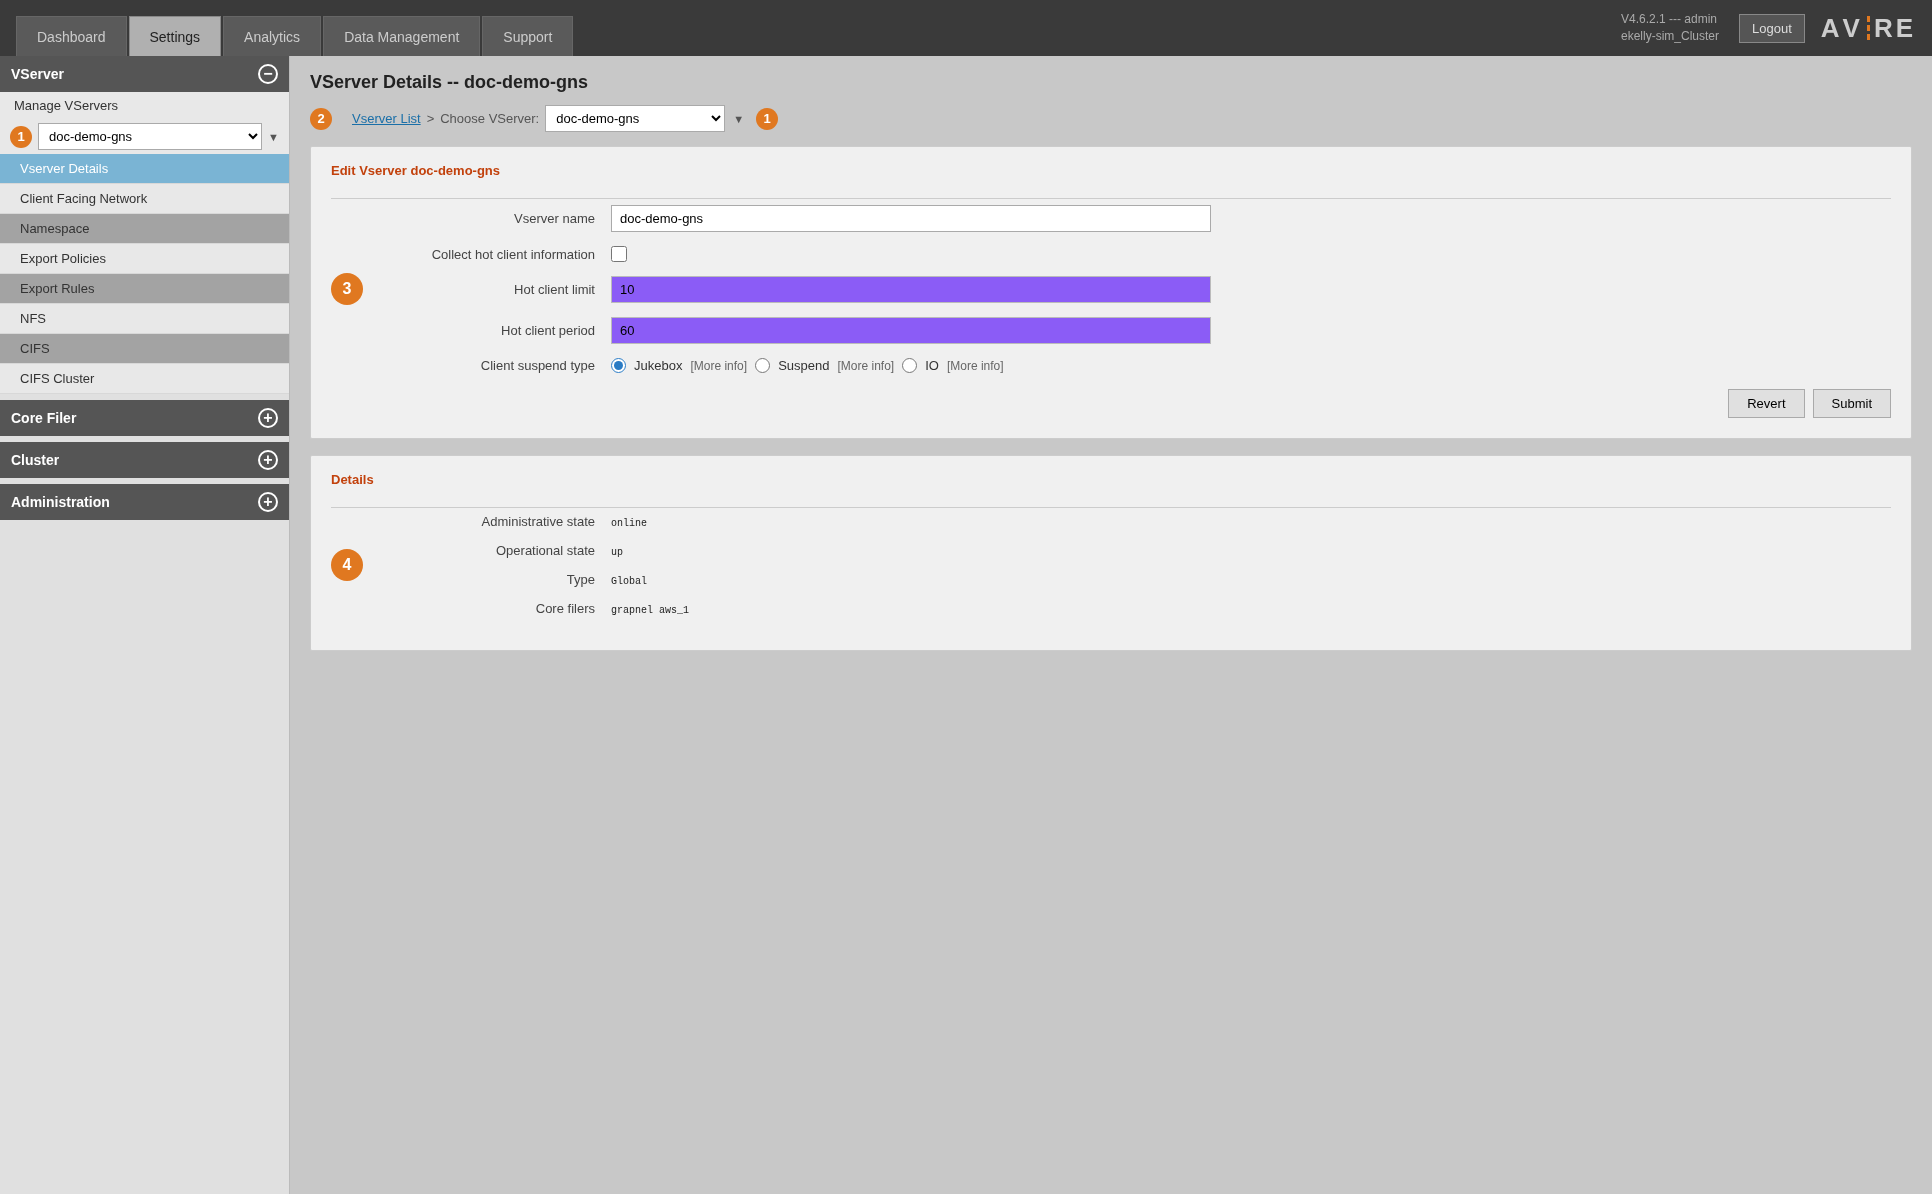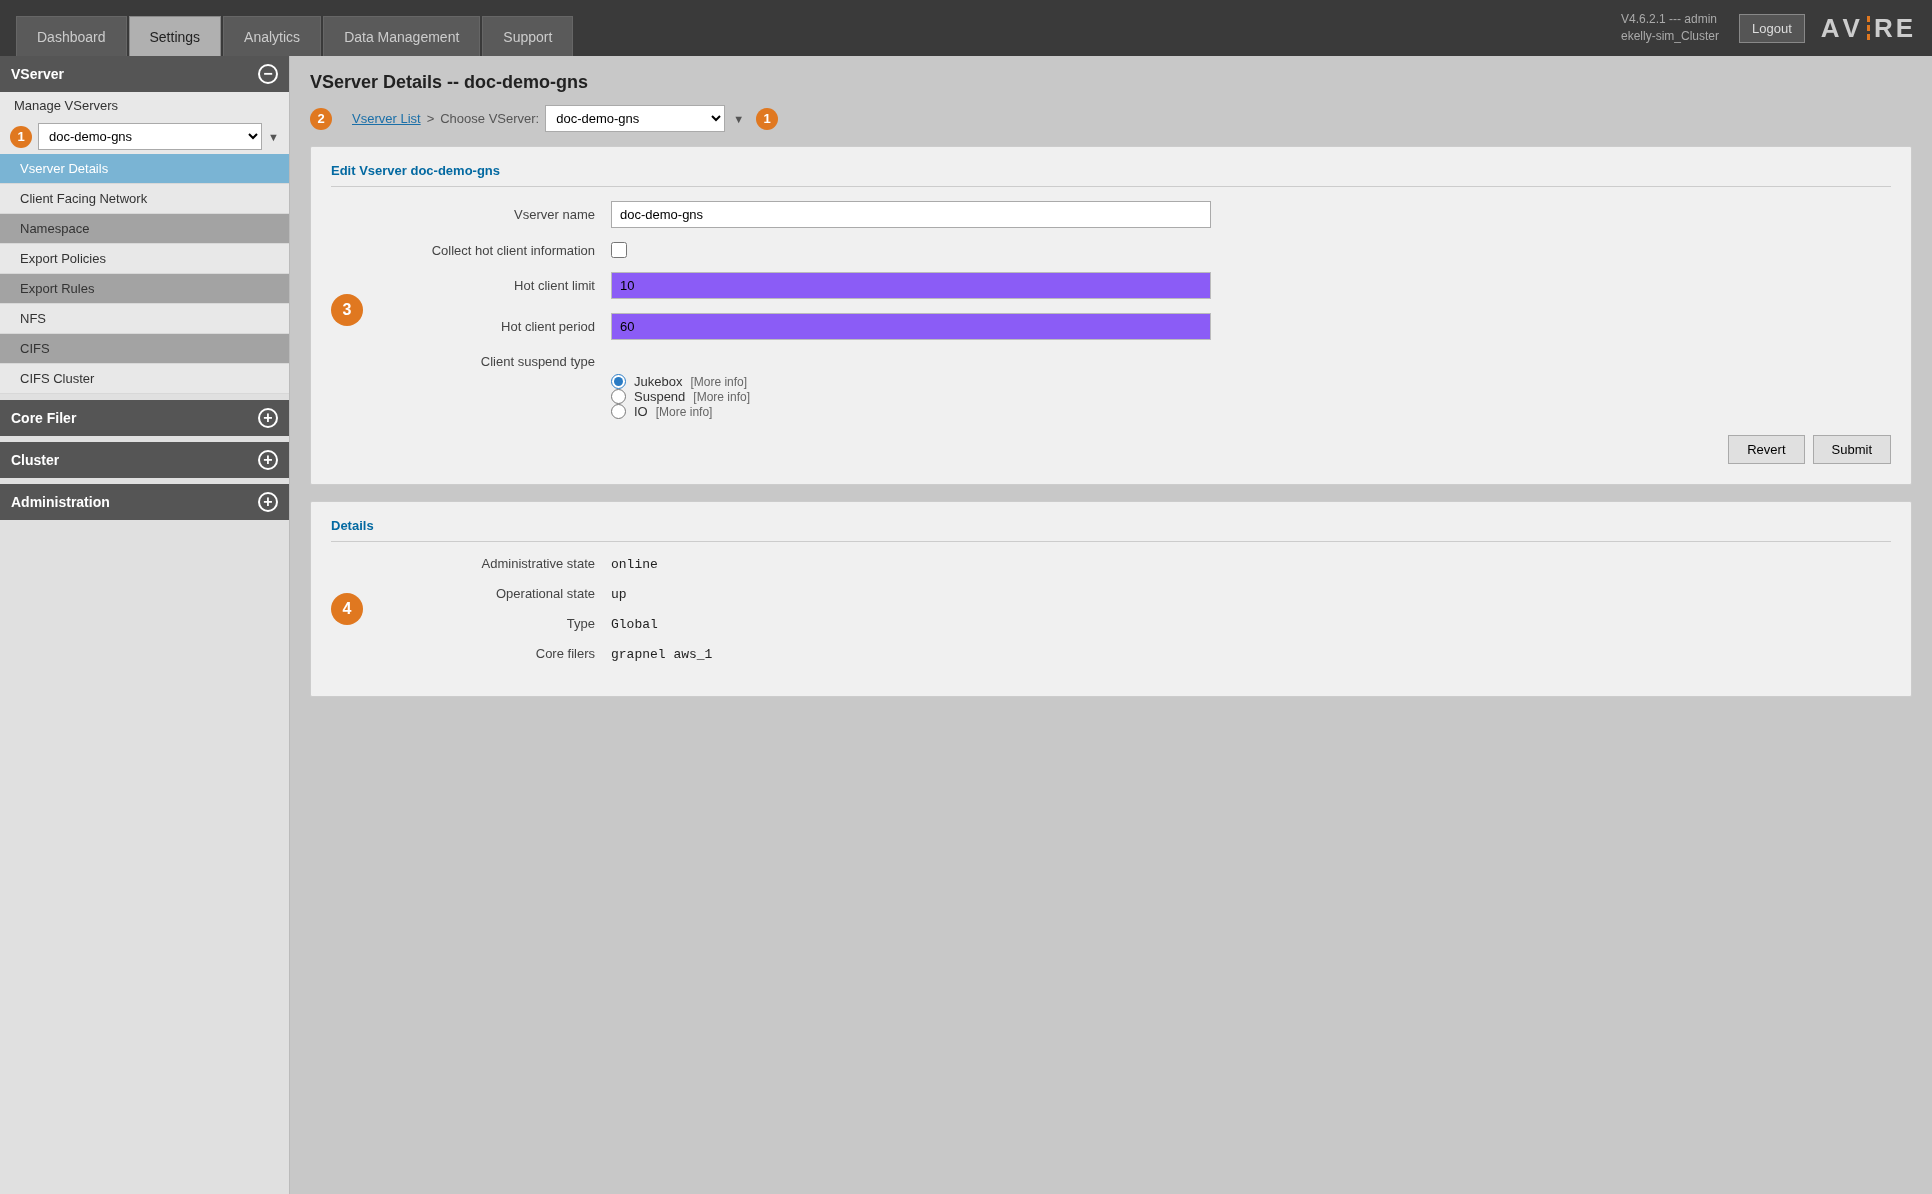--- a/index.html
+++ b/index.html
@@ -194,24 +194,24 @@
     .panel {
       background: #f0f0f0;
       border: 1px solid #ccc;
       border-radius: 2px;
       margin-bottom: 16px;
       padding: 16px 20px 20px;
     }
     .panel-title {
       font-size: 13px;
       font-weight: bold;
-      color: #0369a1;
+      color: #c2410c;
       border-bottom: 1px solid #ccc;
-      padding-bottom: 8px;
-      margin-bottom: 14px;
+      padding-bottom: 20px;
+      margin-bottom: 6px;
     }
     .form-row {
       display: flex;
       align-items: center;
       margin-bottom: 14px;
     }
     .form-label {
       text-align: right;
       width: 240px;
       min-width: 240px;
@@ -233,22 +233,22 @@
     }
     .form-checkbox {
       width: 16px;
       height: 16px;
       cursor: pointer;
     }
 
     
     .radio-group {
       display: flex;
-      flex-direction: column;
-      margin-top: 20px;
+      flex-direction: row;
+      gap: 8px;
     }
     .radio-row {
       display: flex;
       align-items: center;
       gap: 8px;
       font-size: 13px;
     }
     .radio-input {
       width: 15px;
       height: 15px;
@@ -284,21 +284,21 @@
     .details-label {
       text-align: right;
       width: 240px;
       min-width: 240px;
       padding-right: 16px;
       color: #444;
       font-size: 13px;
     }
     .details-value {
       font-family: 'Courier New', monospace;
-      font-size: 13px;
+      font-size: 10px;
       color: #222;
     }
 
     .avere-logo-text {
       display: flex;
       align-items: center;
       margin-left: 16px;
     }
   </style>
 </head>

